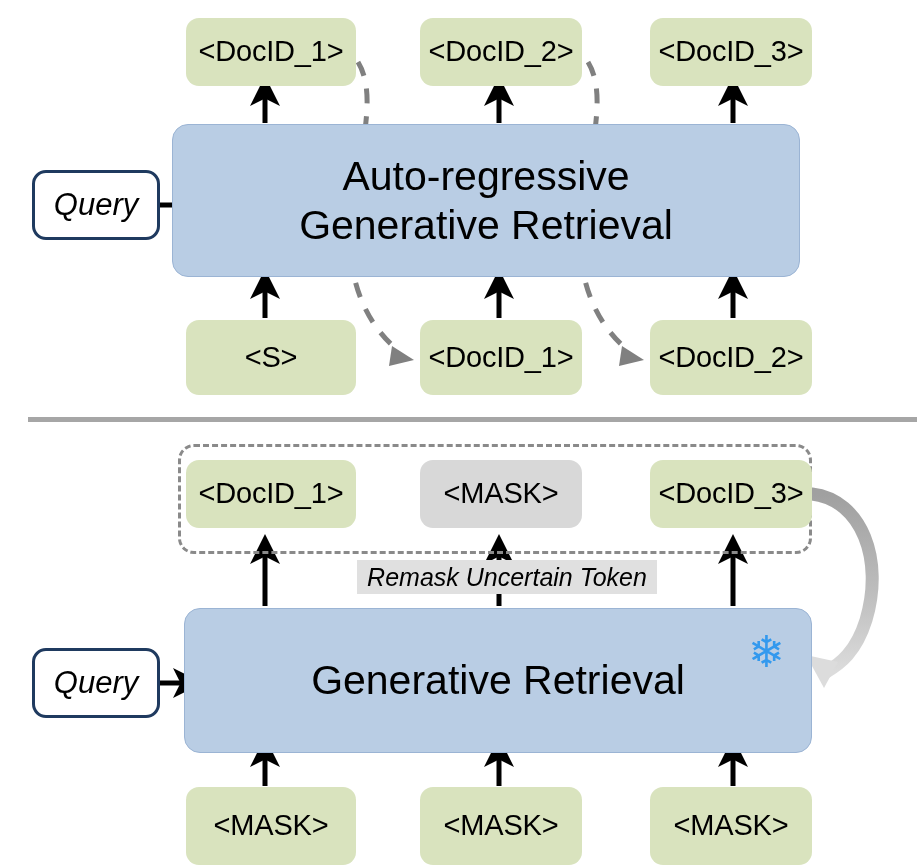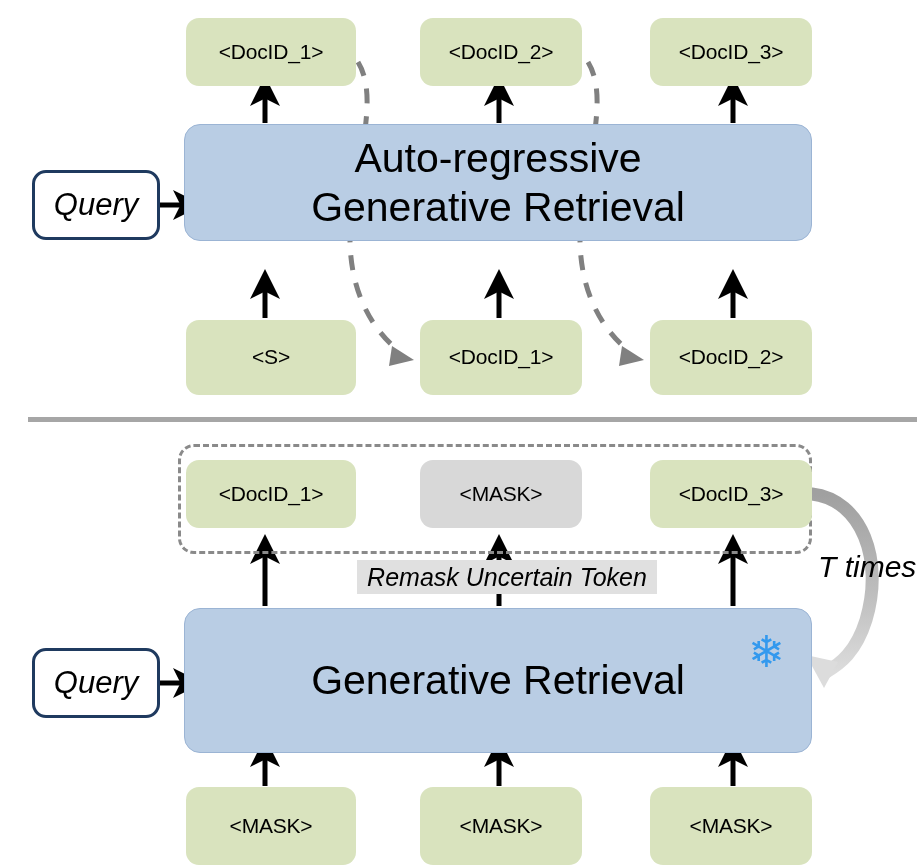--- a/index.html
+++ b/index.html
@@ -31,21 +31,21 @@
     display: flex;
     align-items: center;
     justify-content: center;
     text-align: center;
     line-height: 1.08;
   }
   .token-box {
     background: #d9e3be;
     border-radius: 13px;
     color: #000000;
-    font-size: 21px;
+    font-size: 29px;
     letter-spacing: -0.2px;
   }
   .token-box.mask-gray {
     background: #d8d8d8;
   }
   .model-box {
     background: #b9cde4;
     border: 1px solid #9bb4d4;
     border-radius: 16px;
     color: #000000;
@@ -163,21 +163,21 @@
   <div class="node token-box" style="left:186px; top:18px; width:170px; height:68px;">
     <span>&lt;DocID_1&gt;</span>
   </div>
   <div class="node token-box" style="left:420px; top:18px; width:162px; height:68px;">
     <span>&lt;DocID_2&gt;</span>
   </div>
   <div class="node token-box" style="left:650px; top:18px; width:162px; height:68px;">
     <span>&lt;DocID_3&gt;</span>
   </div>
 
-  <div class="node model-box" style="left:184px; top:124px; width:628px; height:117px;">
+  <div class="node model-box" style="left:172px; top:124px; width:628px; height:153px;">
     <span class="model-line">Auto-regressive</span>
     <span class="model-line">Generative Retrieval</span>
   </div>
 
   <div class="node query-box" style="left:32px; top:170px; width:128px; height:70px;">
     <span>Query</span>
   </div>
 
   <div class="node token-box" style="left:186px; top:320px; width:170px; height:75px;">
     <span>&lt;S&gt;</span>
@@ -201,21 +201,20 @@
   </div>
   <div class="node token-box" style="left:650px; top:460px; width:162px; height:68px;">
     <span>&lt;DocID_3&gt;</span>
   </div>
 
   <div class="remask-label" style="left:357px; top:560px; width:300px; height:34px;">
     <span>Remask Uncertain Token</span>
   </div>
 
   <div class="iterate-label" style="left:818px; top:550px; width:99px;">
-    <div>T times</div>
   </div>
 
   <div class="node model-box" style="left:184px; top:608px; width:628px; height:145px;">
     <span class="model-line">Generative Retrieval</span>
   </div>
 
   <div class="snowflake" style="left:748px; top:630px;">
     <span>❄</span>
   </div>
 

